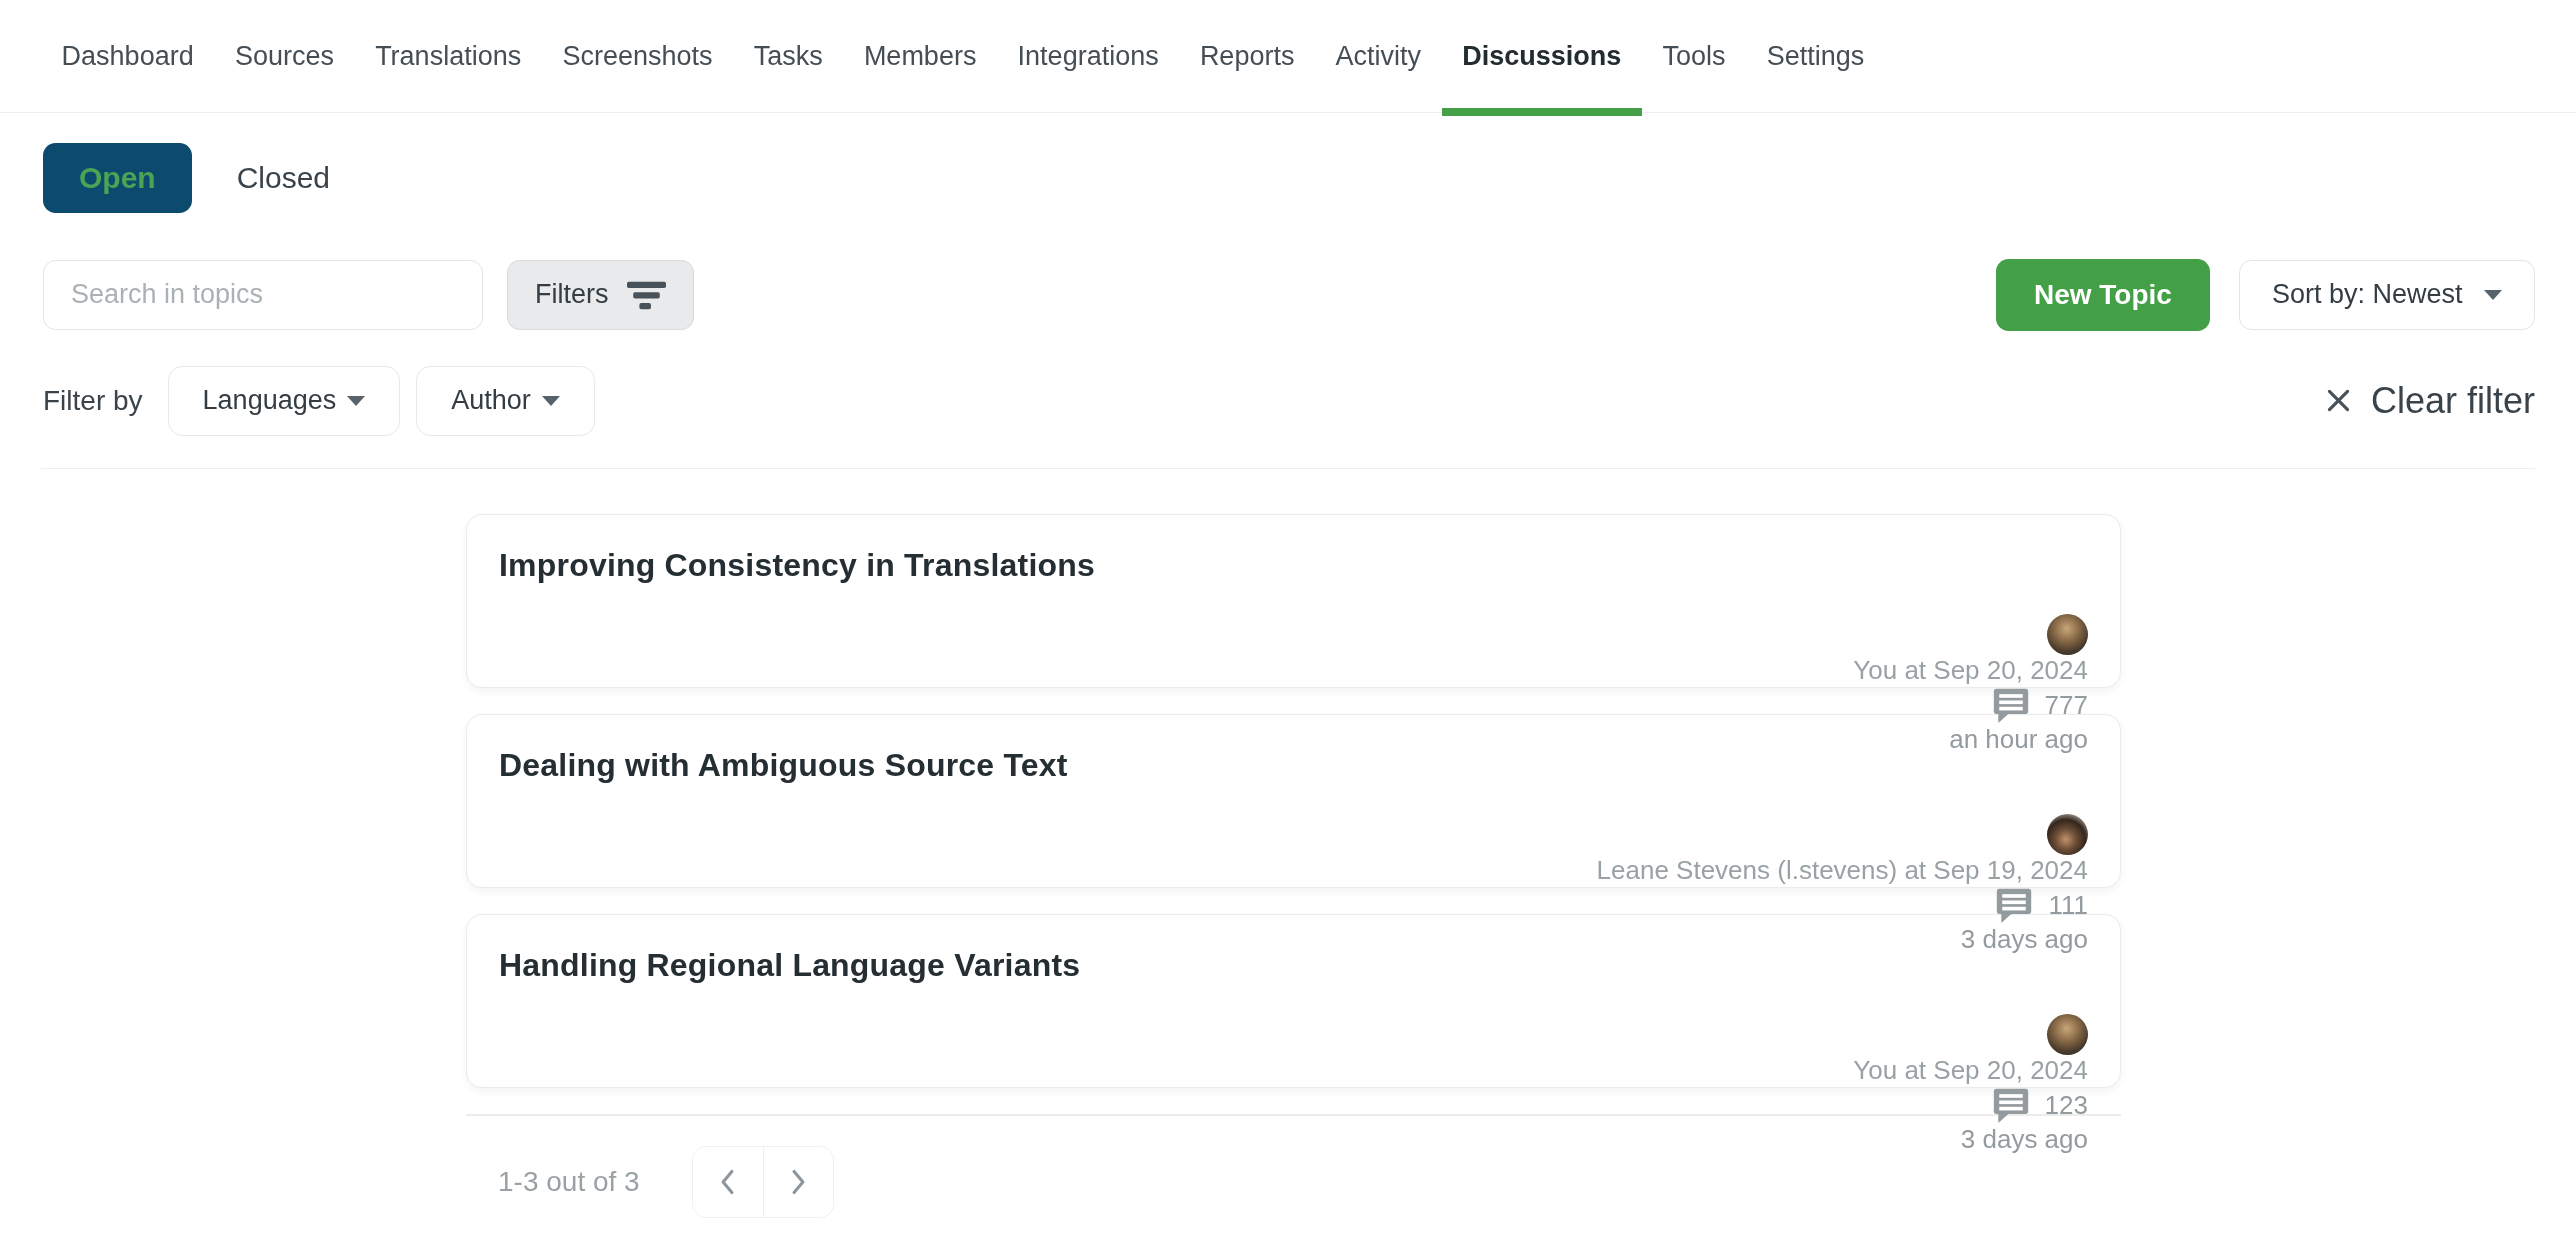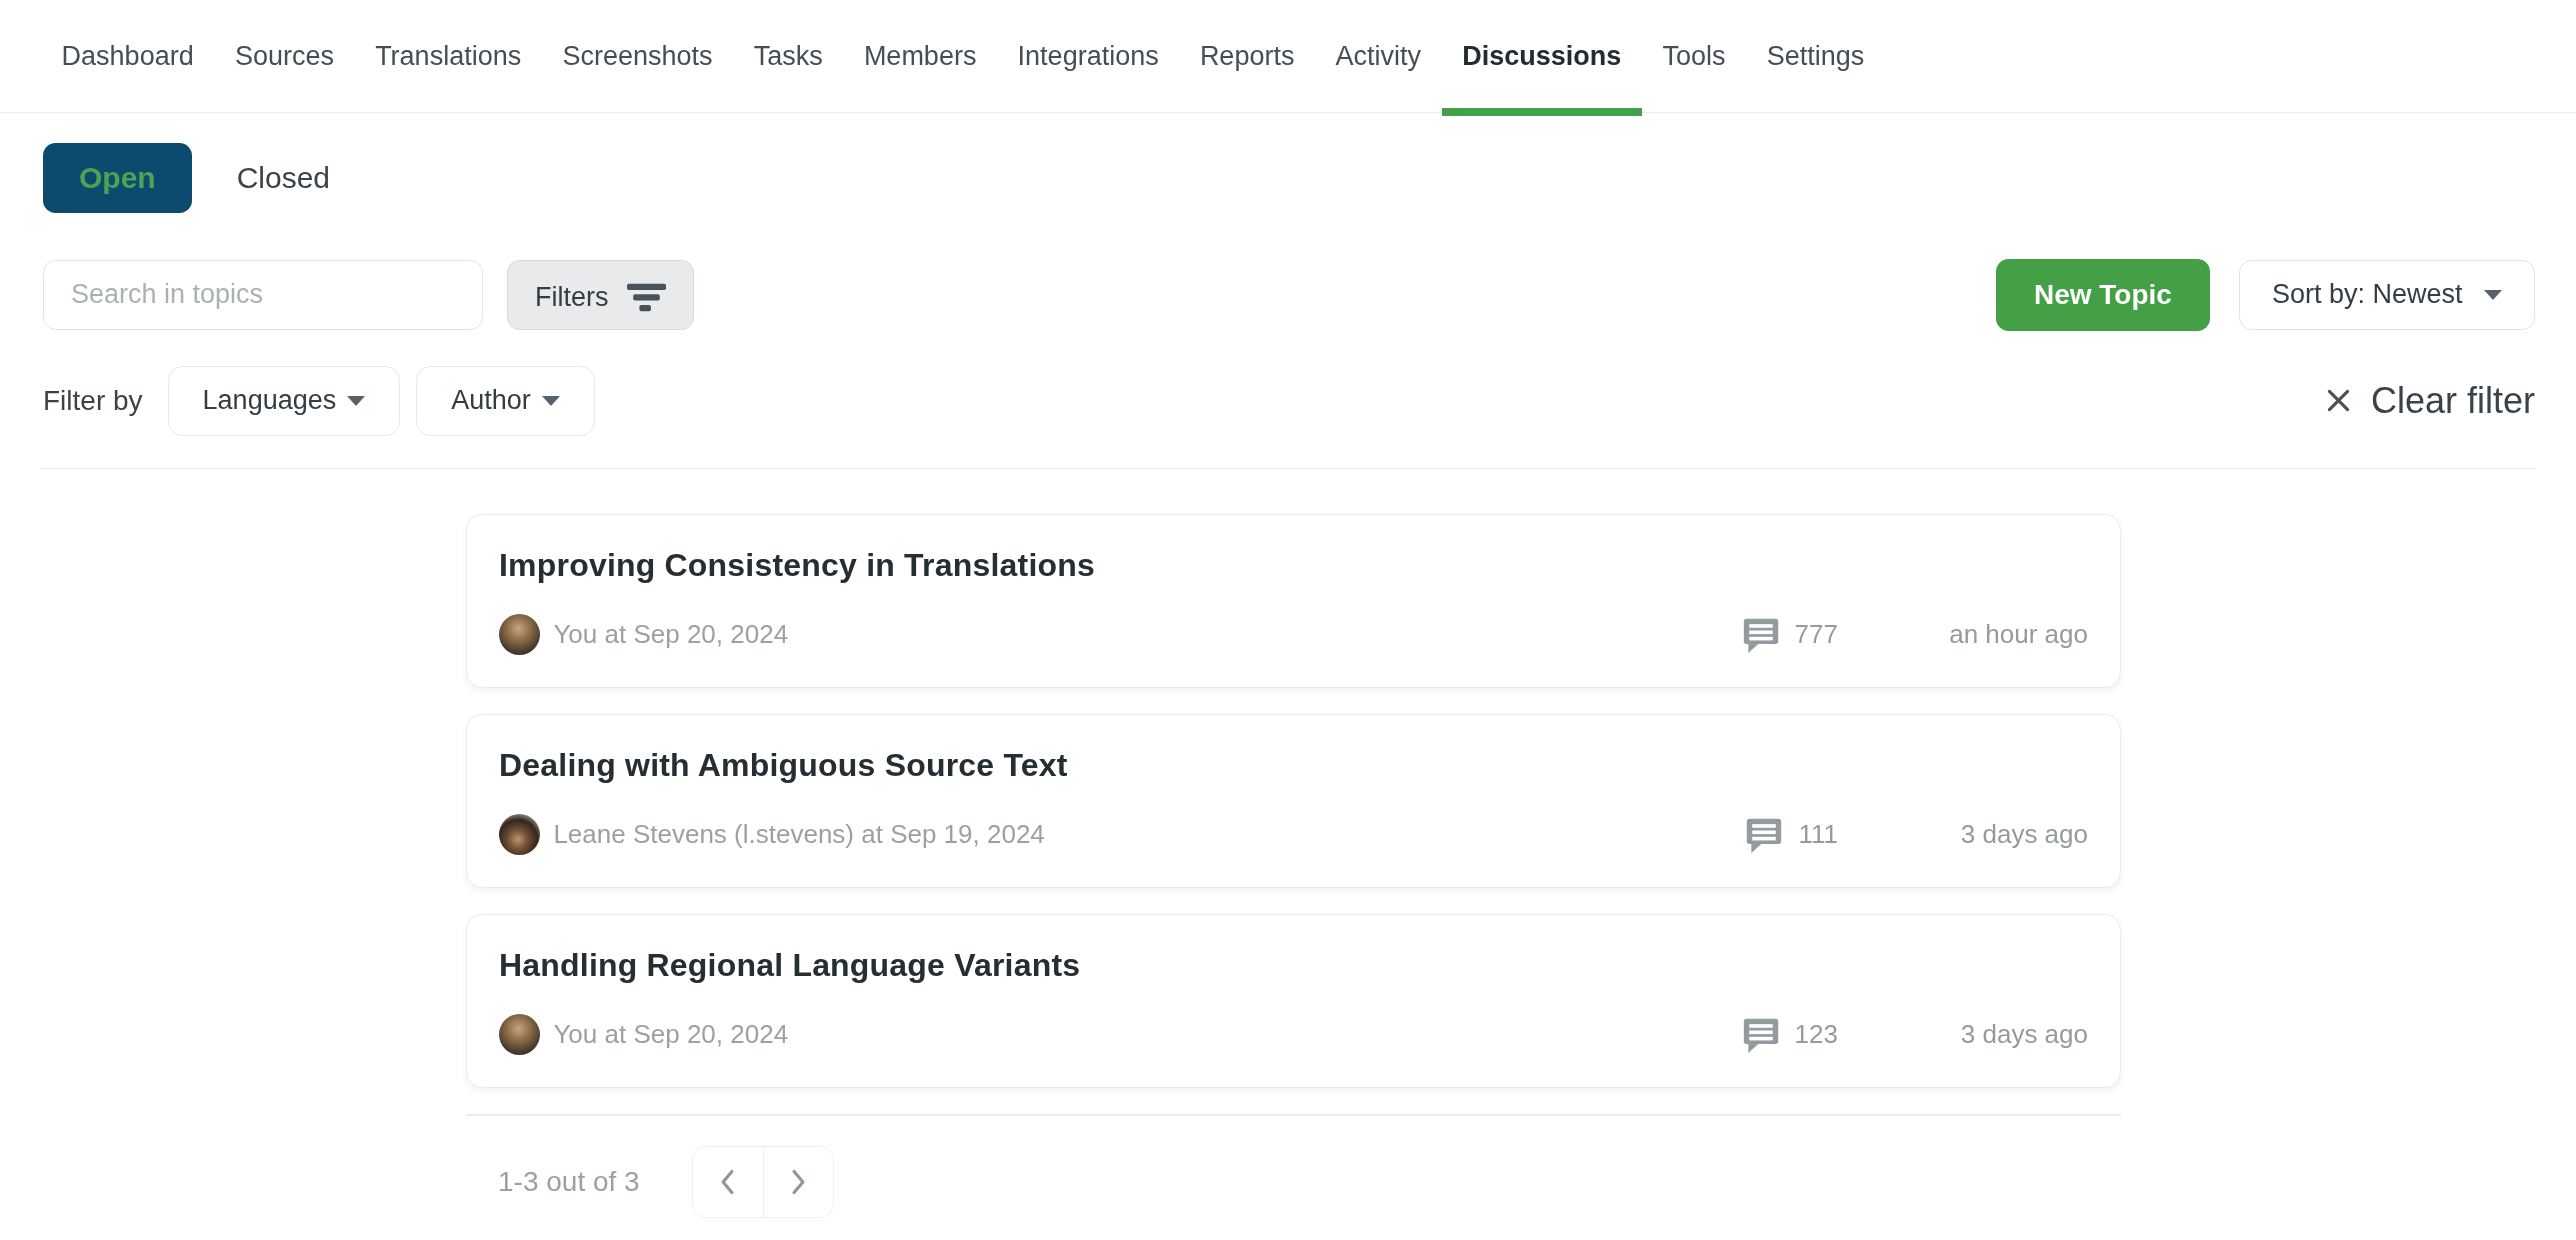--- a/index.html
+++ b/index.html
@@ -46,21 +46,21 @@
     border: 1.8px solid #e2e5e6; border-radius: 12.5px;
     padding: 0 27px; font-size: 27px; font-family: inherit; color: #4c1d95;
     outline: none;
   }
   .search-input::placeholder { color: #aab1b5; }
   .btn {
     display: flex; align-items: center; height: 70px;
     border-radius: 12.5px; font-size: 27px; font-family: inherit;
     color: #333d43; cursor: pointer; white-space: nowrap;
   }
-  .filters-btn { margin-left: 24px; padding: 16px 27px; gap: 18px; background: #e9eaeb; border: 1.8px solid #d7dadb; align-items: flex-end; }
+  .filters-btn { margin-left: 24px; padding: 0 27px; gap: 18px; background: #e9eaeb; border: 1.8px solid #d7dadb; }
   .sort-btn    { margin-left: 29px; padding: 0 32px; gap: 21.5px; background: #ffffff; border: 1.8px solid #e2e5e6; }
   .new-topic-btn {
     margin-left: auto; padding: 0 38px; height: 72px;
     background: #43a047; border: none; border-radius: 12.5px;
     color: #ffffff; font-size: 28px; font-weight: 700;
   }
 
   .caret-down {
     width: 0; height: 0; display: inline-block;
     border-left: 9px solid transparent; border-right: 9px solid transparent;
@@ -83,21 +83,21 @@
 
   
   .topics { width: 1655px; margin: 45px 0 0 466px; }
   .topic-card {
     height: 174px; padding: 32px 32px;
     background: #ffffff; border: 1.8px solid #e9ebec; border-radius: 16px;
     box-shadow: 0 3.6px 7.2px rgba(40, 40, 40, 0.05);
     margin-bottom: 26px; cursor: pointer;
   }
   .topic-title { font-size: 32px; font-weight: 700; color: #252e33; letter-spacing: 0.2px; }
-  .meta-row { display: flex; align-items: center; margin-top: 30px; }
+  .meta-row { display: flex; align-items: flex-end; margin-top: 30px; flex-direction: column; }
   .avatar { width: 41px; height: 41px; border-radius: 50%; flex: 0 0 auto; }
   .avatar-you   { background: radial-gradient(circle at 48% 36%, #c9a77c 0%, #8a6b48 36%, #4a3b2c 68%, #29251f 100%); }
   .avatar-leane { background: radial-gradient(circle at 46% 62%, #c1926b 0%, #6e4f38 30%, #35261b 58%, #d8d4d0 92%); }
   .author-line { margin-left: 13.4px; font-size: 26px; color: #9aa1a5; }
   .comments { display: flex; align-items: center; gap: 15px; margin-left: auto; font-size: 26px; color: #949b9f; }
   .time { width: 250px; text-align: right; font-size: 26px; color: #949b9f; }
 
   .pagination-divider { border: none; height: 1.8px; background: #ececec; margin-bottom: 0; }
 
   

